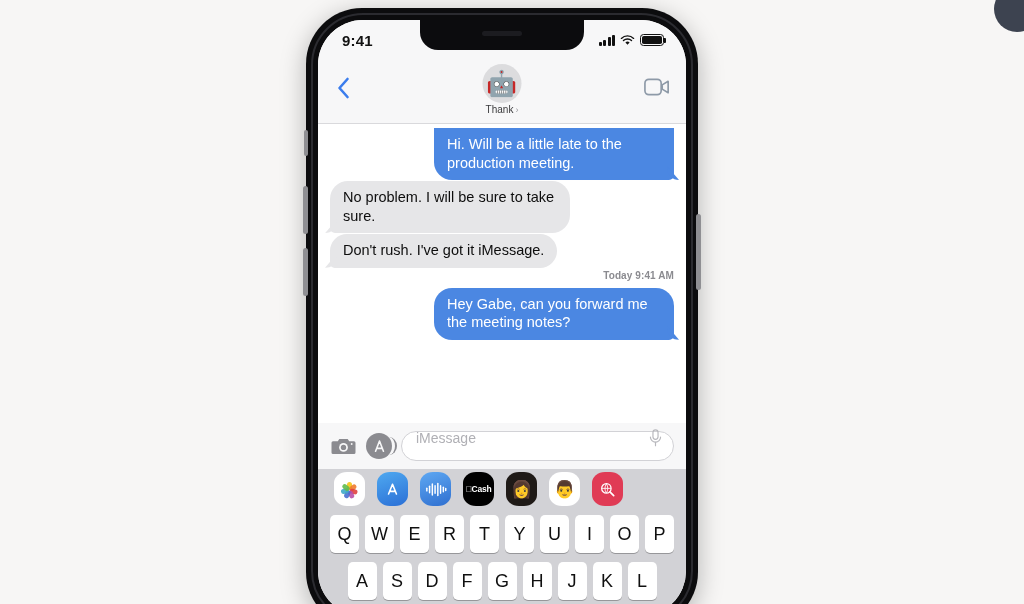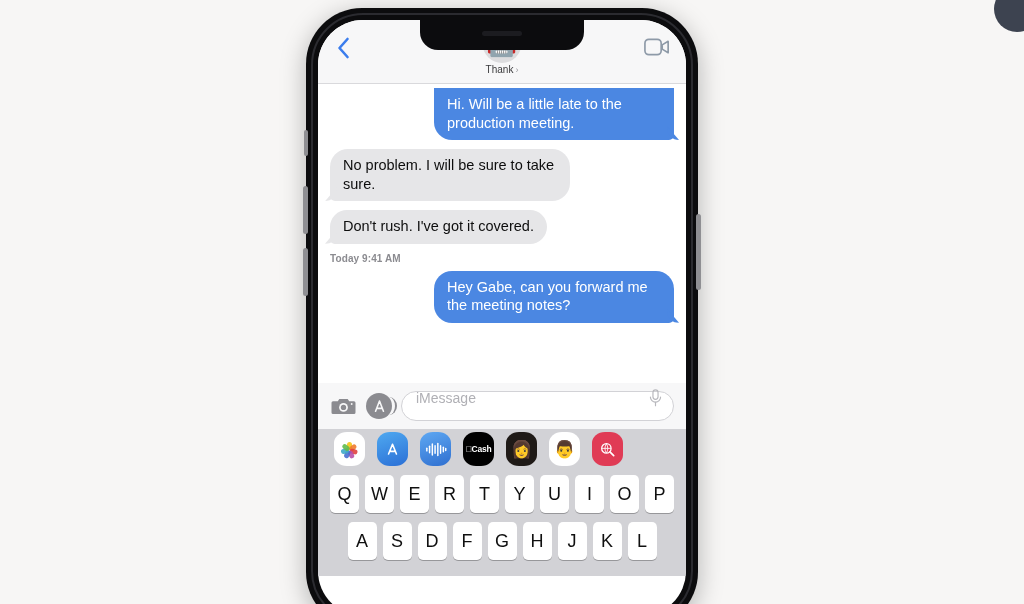--- a/index.html
+++ b/index.html
@@ -214,21 +214,21 @@
   .contact-chev { color: #9a9a9e; font-size: 9px; }
 
   
   .thread {
     position: relative;
     height: 299px;
     background: #ffffff;
     padding: 4px 12px 2px 12px;
     overflow: hidden;
   }
-  .row { display: flex; margin-bottom: 9px; }
+  .row { display: flex; margin-bottom: 1px; }
   .row.out { justify-content: flex-end; }
   .row.in  { justify-content: flex-start; }
 
   .bubble {
     max-width: 240px;
     padding: 7px 13px 8px 13px;
     border-radius: 18px;
     font-size: 14.5px;
     line-height: 1.28;
     position: relative;
@@ -257,21 +257,21 @@
     position:absolute; left:-5px; bottom:0;
     width: 12px; height: 14px;
     background: #e6e6e8;
     border-bottom-right-radius: 14px;
     clip-path: polygon(100% 0, 100% 100%, 0 100%);
   }
   
   .row.clipped .bubble { border-top-left-radius: 0; border-top-right-radius: 0; }
 
   .daystamp {
-    text-align: left;
+    text-align: right;
     font-size: 10px;
     color: #8b8b90;
     font-weight: 600;
     margin: 2px 0 7px 0;
     letter-spacing: 0.1px;
   }
 
   
   .compose {
     height: 46px;
@@ -390,20 +390,39 @@
     <div class="btn-vol-up"></div>
     <div class="btn-vol-dn"></div>
     <div class="btn-power"></div>
 
     <div class="screen">
 
       <div class="notch">
         <div class="speaker"></div>
       </div>
 
+      <div class="statusbar">
+        <div class="status-time">9:41</div>
+        <div class="status-right">
+          <div class="sig-bars">
+            <i></i>
+              <i></i>
+              <i></i>
+              <i></i>
+          </div>
+          <svg width="15" height="11" viewBox="0 0 16 12">
+            <path d="M8 10.6 5.7 8.2a3.3 3.3 0 0 1 4.6 0L8 10.6z" fill="#111"></path>
+            <path d="M3.6 6.1a6.3 6.3 0 0 1 8.8 0" stroke="#111" stroke-width="1.5" fill="none" stroke-linecap="round"></path>
+            <path d="M1.3 3.7a9.6 9.6 0 0 1 13.4 0" stroke="#111" stroke-width="1.5" fill="none" stroke-linecap="round"></path>
+          </svg>
+          <div class="battery">
+              <b></b>
+            </div>
+        </div>
+      </div>
 
       <div class="nav">
         <div class="nav-back">
           <svg width="13" height="22" viewBox="0 0 13 22">
             <path d="M10.5 2 2.5 11l8 9" stroke="currentColor" stroke-width="2.6" fill="none" stroke-linecap="round" stroke-linejoin="round"></path>
           </svg>
         </div>
 
         <div class="nav-contact">
           <div class="avatar">🤖</div>
@@ -426,21 +445,21 @@
         <div class="row out clipped">
           <div class="bubble out">Hi. Will be a little late to the production meeting.</div>
         </div>
 
         <div class="row in">
           <div class="bubble in">No problem. I will be sure to take sure.</div>
         </div>
 
 
         <div class="row in">
-          <div class="bubble in">Don't rush. I've got it covered.</div>
+          <div class="bubble in">Don't rush. I've got it iMessage.</div>
         </div>
 
         <div class="daystamp">Today 9:41 AM</div>
 
         <div class="row out">
           <div class="bubble out">Hey Gabe, can you forward me the meeting notes?</div>
         </div>
 
       </div>
 

